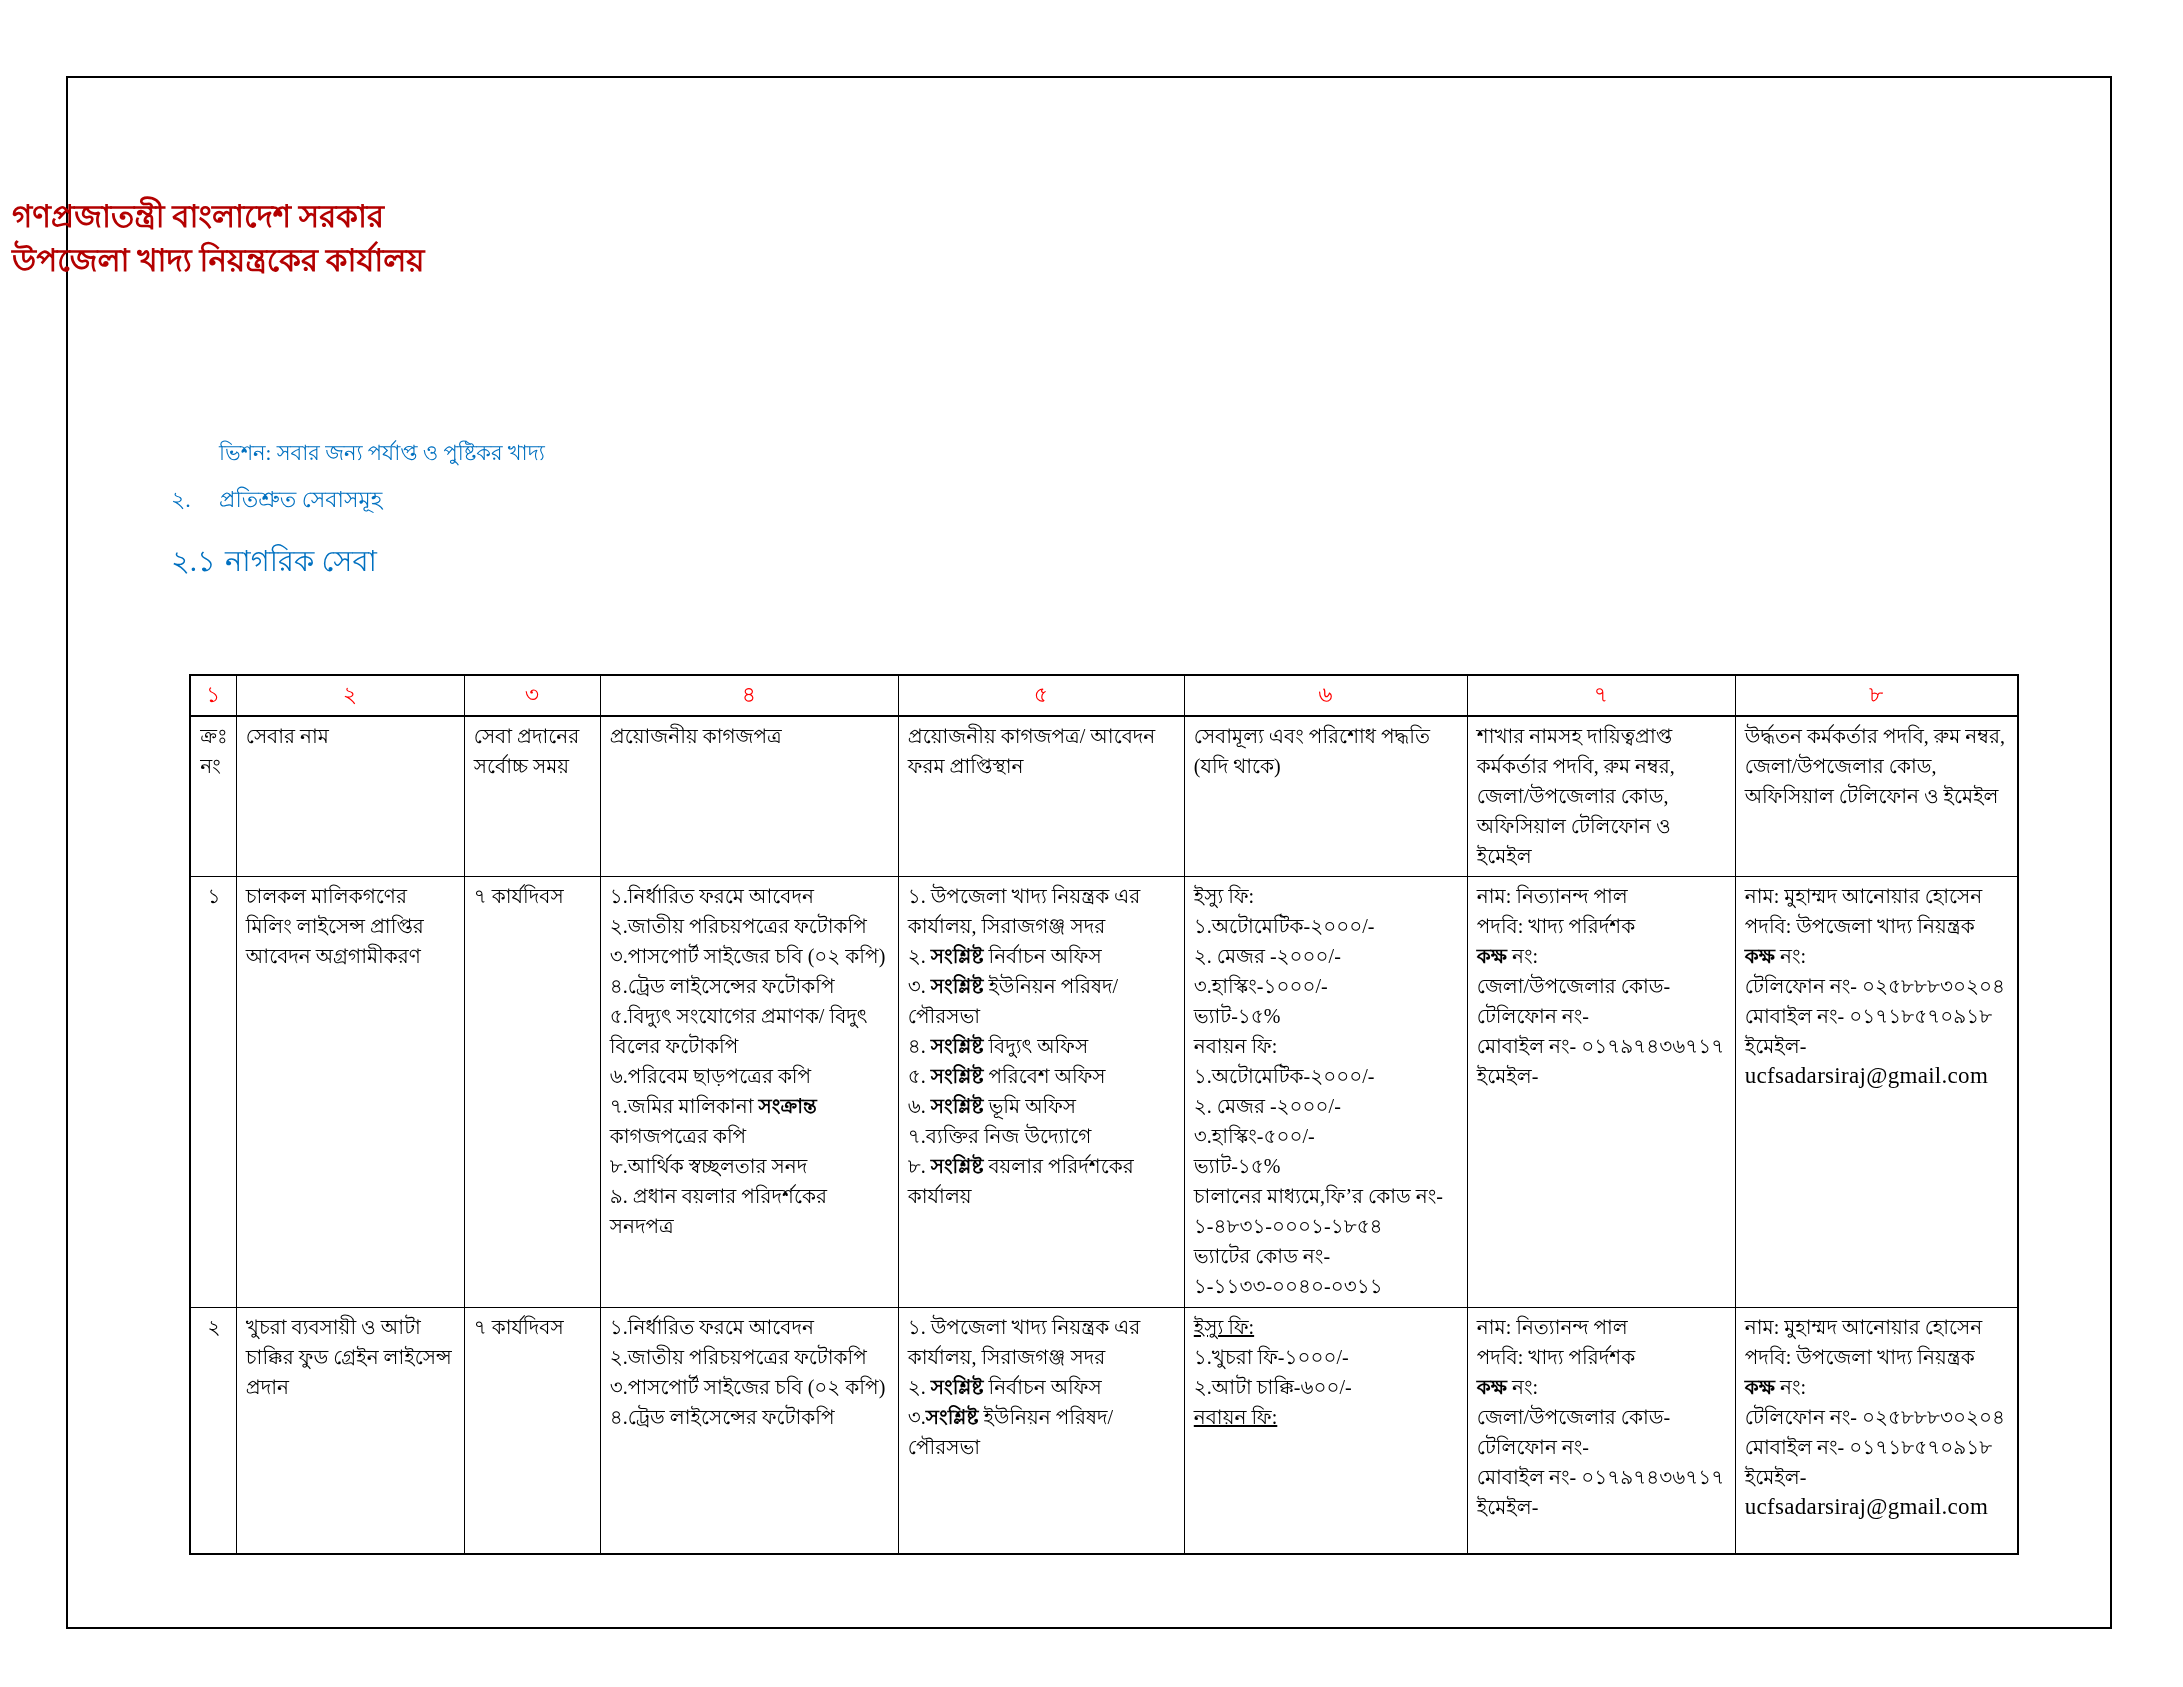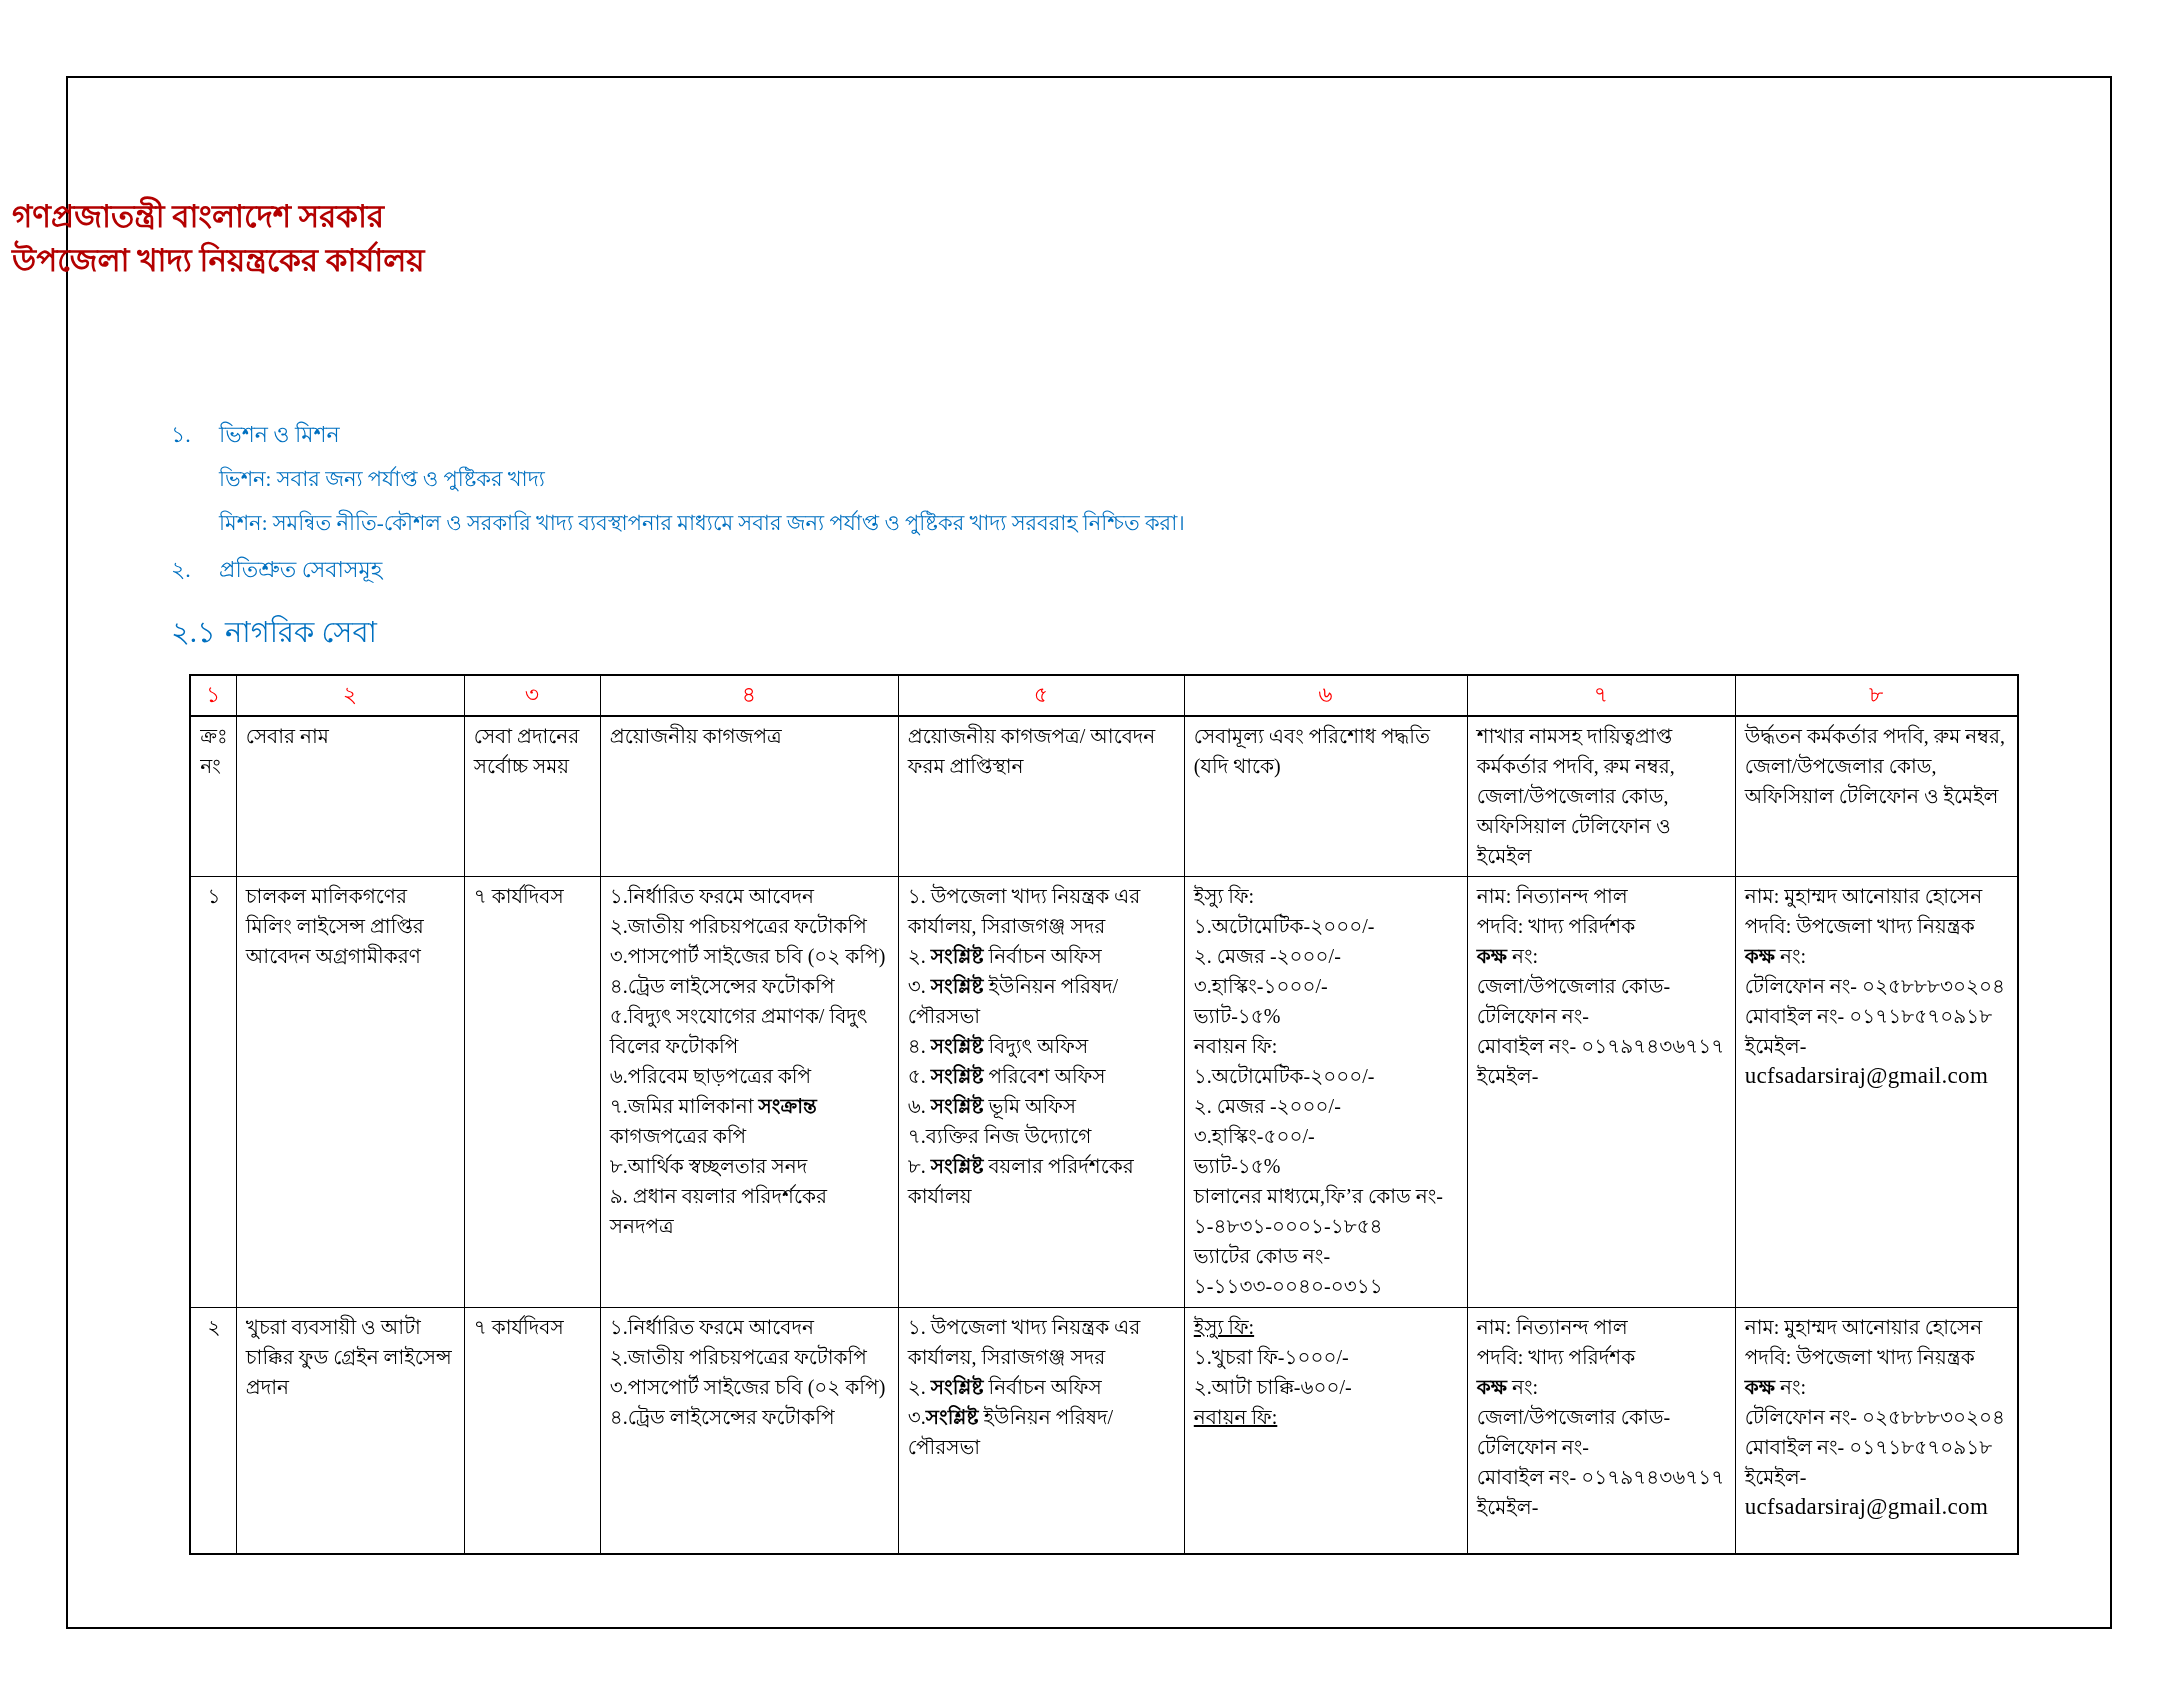--- a/index.html
+++ b/index.html
@@ -59,25 +59,21 @@
 <body>
 
 <div class="page-border"></div>
 
 <div class="doc-header">
   <div class="h-line">গণপ্রজাতন্ত্রী  বাংলাদেশ সরকার</div>
   <div class="h-line">উপজেলা খাদ্য নিয়ন্ত্রকের কার্যালয়</div>
 </div>
 
 <div class="sections">
-  <div class="sec-row sec-heading">
-    <span class="sec-label">১.</span><span>ভিশন ও মিশন</span>
-  </div>
   <div class="sec-body row-vision">ভিশন: সবার জন্য পর্যাপ্ত ও পুষ্টিকর খাদ্য</div>
-  <div class="sec-body row-mission">মিশন:  সমন্বিত নীতি-কৌশল ও সরকারি খাদ্য ব্যবস্থাপনার মাধ্যমে সবার জন্য পর্যাপ্ত ও পুষ্টিকর খাদ্য সরবরাহ নিশ্চিত করা।</div>
   <div class="sec-row sec-heading row-s2">
     <span class="sec-label">২.</span><span>প্রতিশ্রুত সেবাসমূহ</span>
   </div>
   <div class="sec-row row-s21">
     <span class="sec-label">২.১</span><span>নাগরিক সেবা</span>
   </div>
 </div>
 
 <table class="svc">
   <colgroup>

